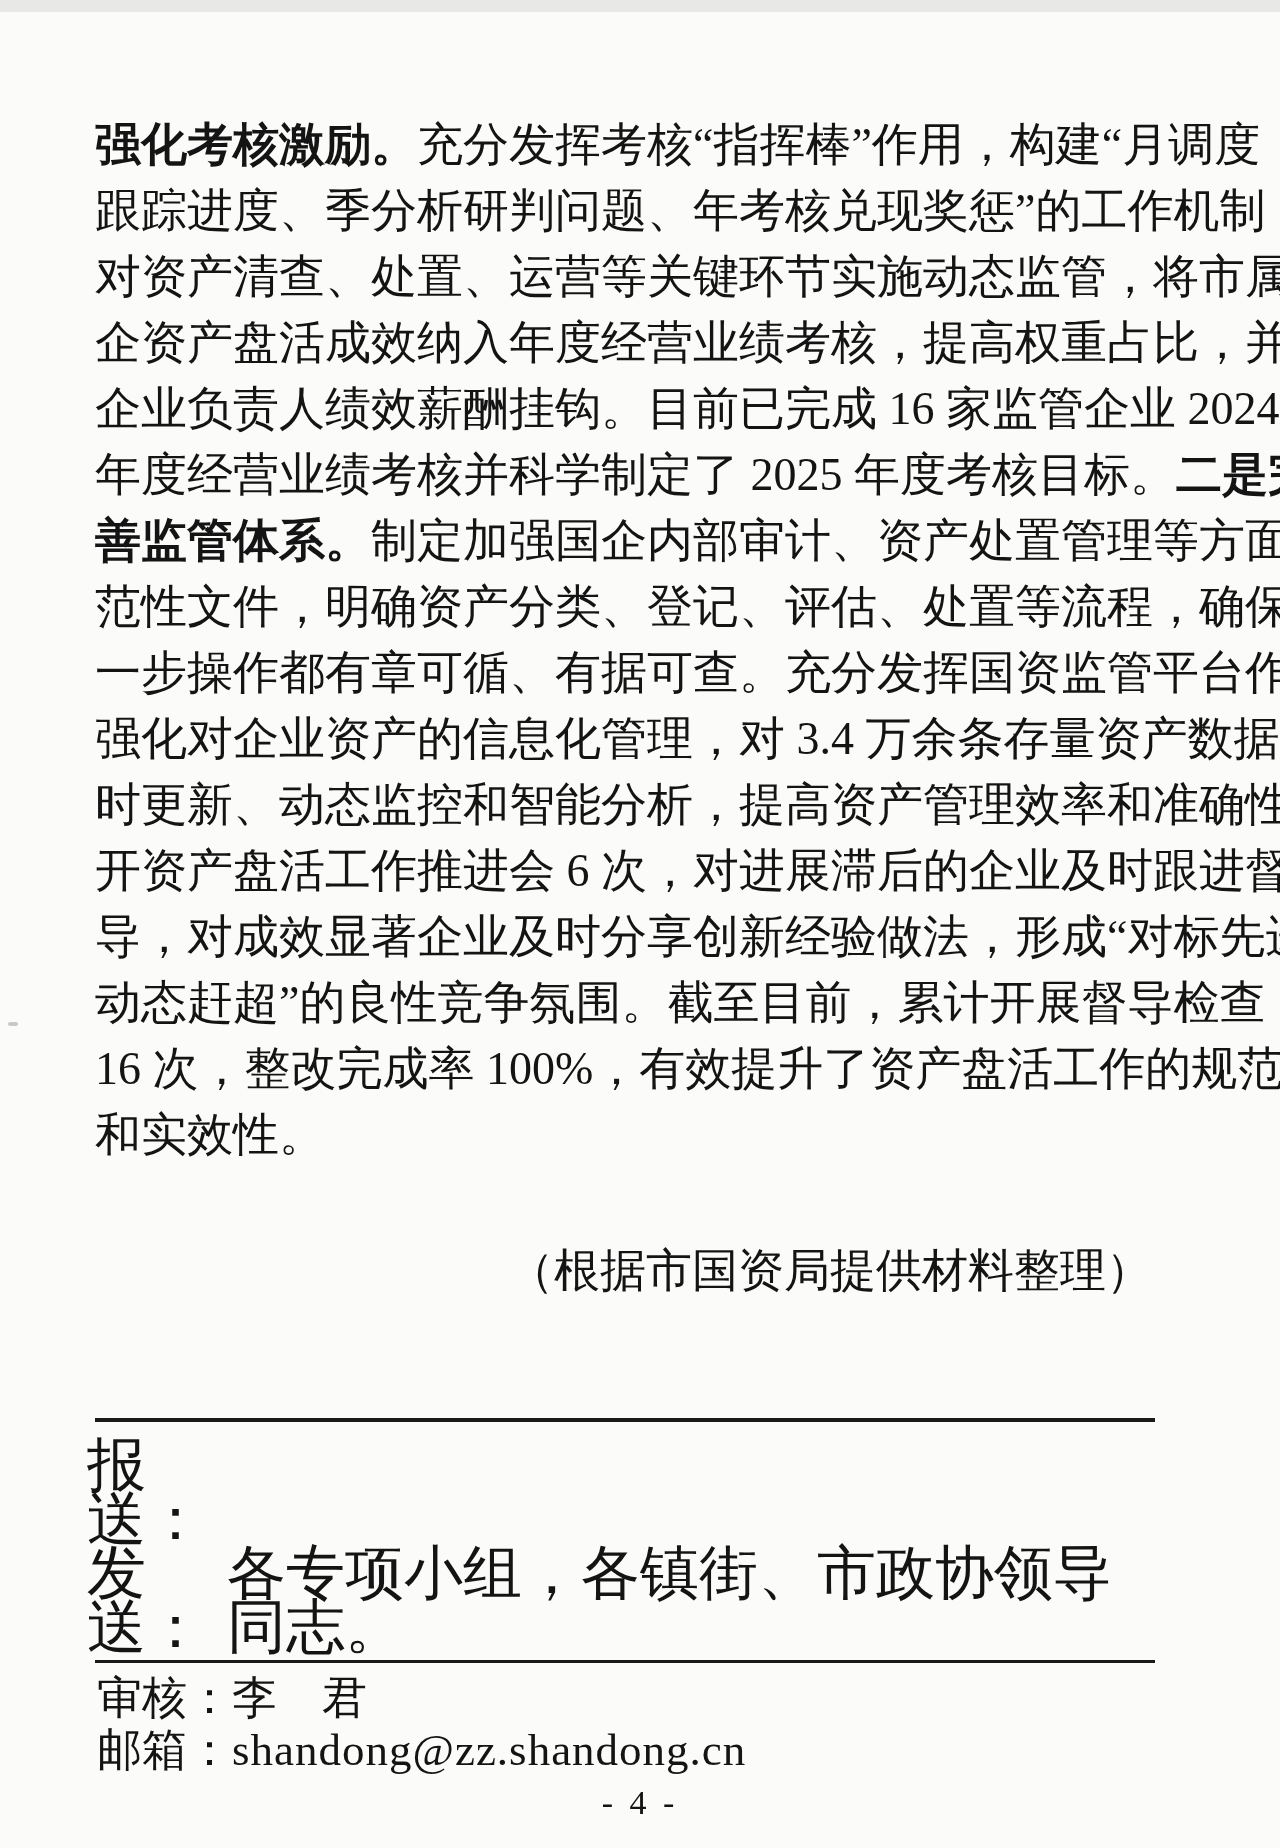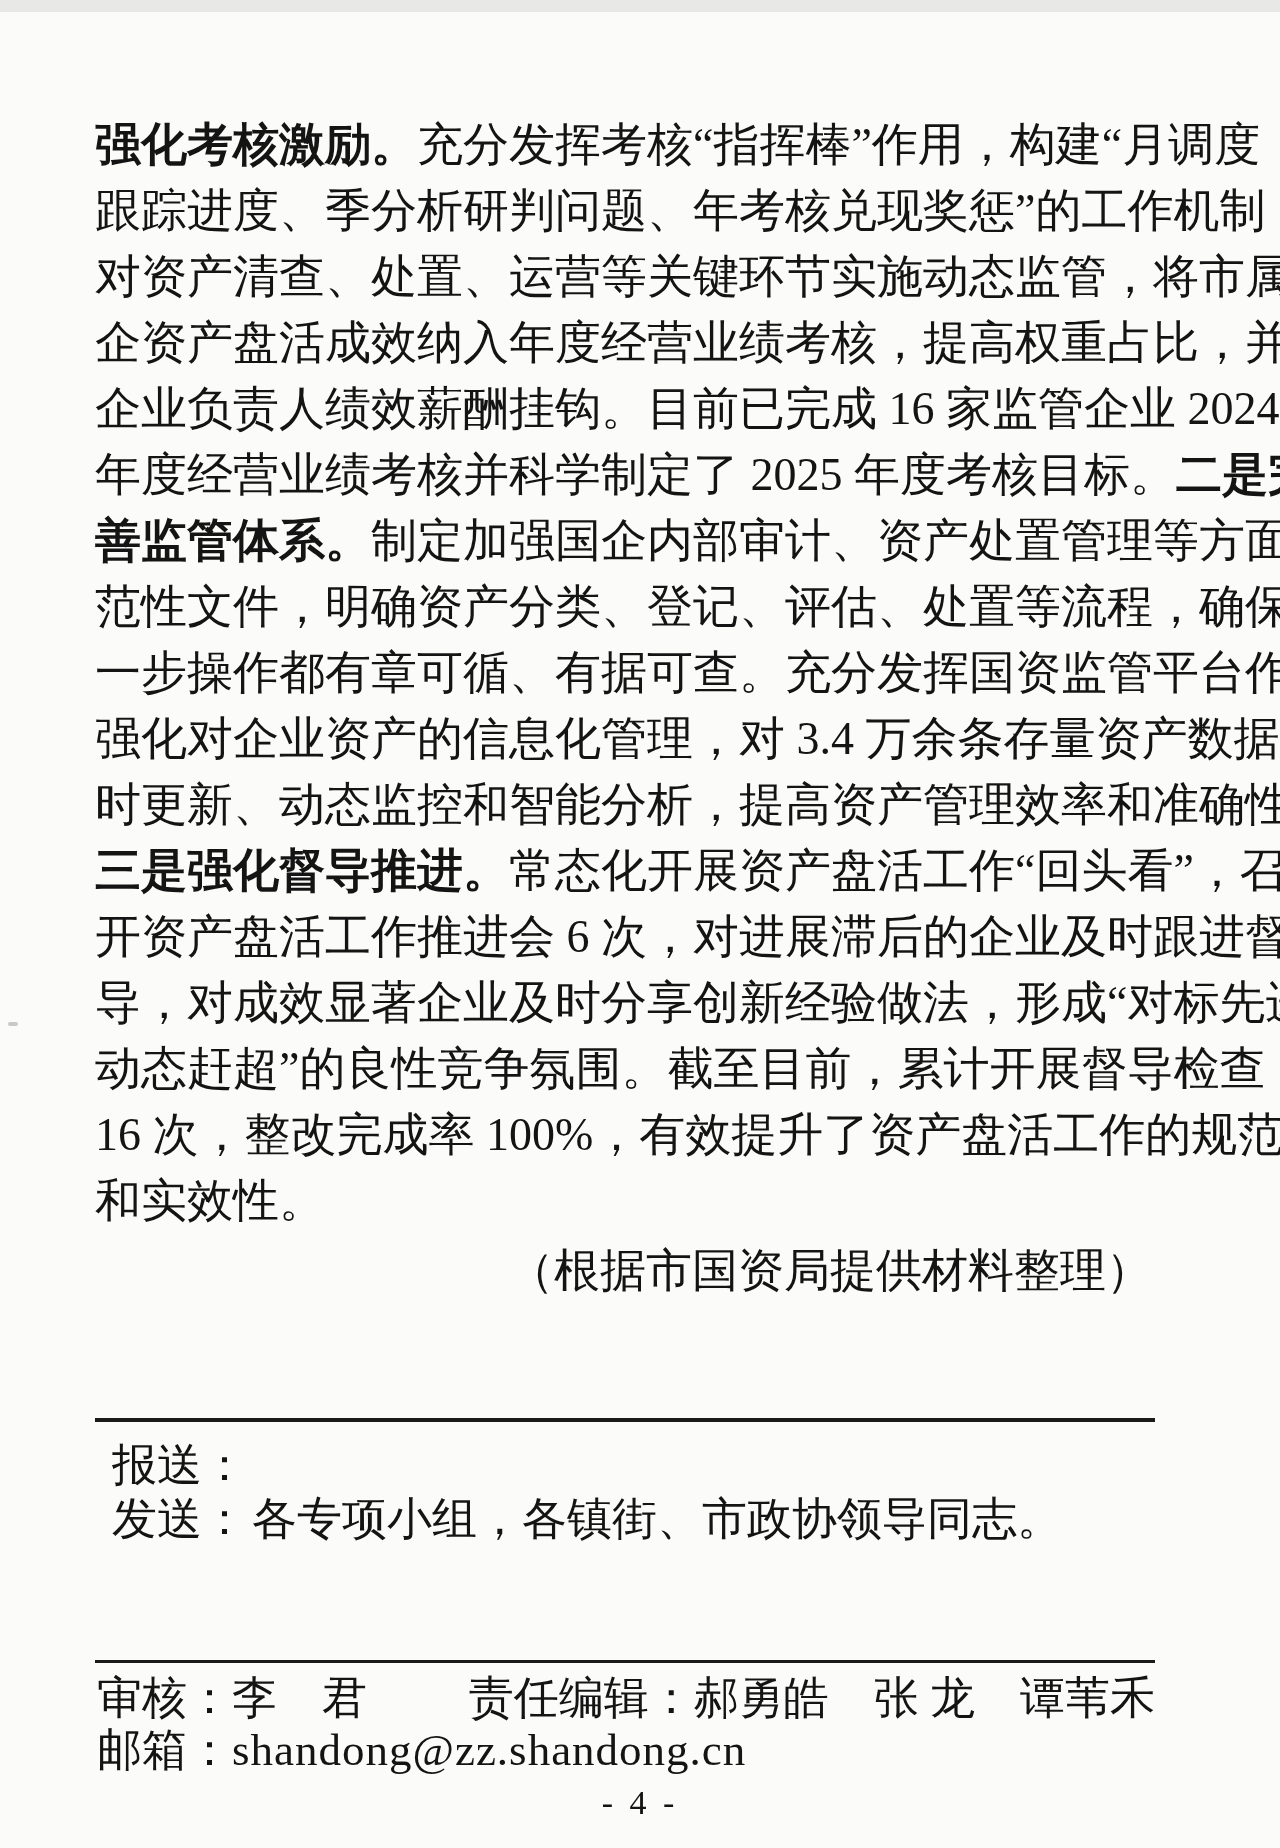--- a/index.html
+++ b/index.html
@@ -32,22 +32,22 @@
     text-align:right;font-size:46px;line-height:66px;
   }
   
   .rule{
     position:absolute;left:95px;width:1060px;height:4px;
     background:#1a1a1a;
   }
   .rule-top{top:1406px;}
   .rule-mid{top:1648px;height:3px;}
   .dist{
-    position:absolute;left:112px;top:1426px;width:1055px;
-    font-size:45px;line-height:54px;
+    position:absolute;left:87px;top:1426px;width:1055px;
+    font-size:59px;line-height:54px;
   }
   .dist-row{display:flex;align-items:flex-start;}
   .dist-label{flex:none;width:140px;}
   .dist-content{flex:1;}
   .review-row{
     position:absolute;left:97px;top:1660px;width:1058px;
     display:flex;justify-content:space-between;
     font-size:45px;line-height:52px;
   }
   .email-row{
@@ -72,21 +72,20 @@
       <div class="body-line"><span>跟踪进度、季分析研判问题、年考核兑现奖惩”的工作机制，</span></div>
       <div class="body-line"><span>对资产清查、处置、运营等关键环节实施动态监管，将市属国</span></div>
       <div class="body-line"><span>企资产盘活成效纳入年度经营业绩考核，提高权重占比，并与</span></div>
       <div class="body-line"><span>企业负责人绩效薪酬挂钩。目前已完成 16 家监管企业 2024</span></div>
       <div class="body-line"><span>年度经营业绩考核并科学制定了 2025 年度考核目标。</span><span class="lead">二是完</span></div>
       <div class="body-line"><span class="lead">善监管体系。</span><span>制定加强国企内部审计、资产处置管理等方面规</span></div>
       <div class="body-line"><span>范性文件，明确资产分类、登记、评估、处置等流程，确保每</span></div>
       <div class="body-line"><span>一步操作都有章可循、有据可查。充分发挥国资监管平台作用，</span></div>
       <div class="body-line"><span>强化对企业资产的信息化管理，对 3.4 万余条存量资产数据实</span></div>
       <div class="body-line"><span>时更新、动态监控和智能分析，提高资产管理效率和准确性。</span></div>
-      <div class="body-line"><span class="lead">三是强化督导推进。</span><span>常态化开展资产盘活工作“回头看”，召</span></div>
       <div class="body-line"><span>开资产盘活工作推进会 6 次，对进展滞后的企业及时跟进督</span></div>
       <div class="body-line"><span>导，对成效显著企业及时分享创新经验做法，形成“对标先进、</span></div>
       <div class="body-line"><span>动态赶超”的良性竞争氛围。截至目前，累计开展督导检查</span></div>
       <div class="body-line"><span>16 次，整改完成率 100%，有效提升了资产盘活工作的规范性</span></div>
       <div class="body-line last"><span>和实效性。</span></div>
     </div>
 
   <div class="attribution">（根据市国资局提供材料整理）</div>
 
   <div class="rule rule-top"></div>
@@ -100,21 +99,20 @@
         <div class="dist-content">
           <div>各专项小组，各镇街、市政协领导同志。</div>
         </div>
       </div>
     </div>
 
   <div class="rule rule-mid"></div>
 
   <div class="review-row">
     <span><span>审核：</span><span>李　君</span></span>
-    <span><span>责任编辑：</span><span>郝勇皓　张 龙　谭苇禾</span></span>
   </div>
 
   <div class="email-row">
     <span>邮箱：</span><span class="email-value">shandong@zz.shandong.cn</span>
   </div>
 
   <div class="page-num">- 4 -</div>
 
   <div class="speck"></div>
 </div>

